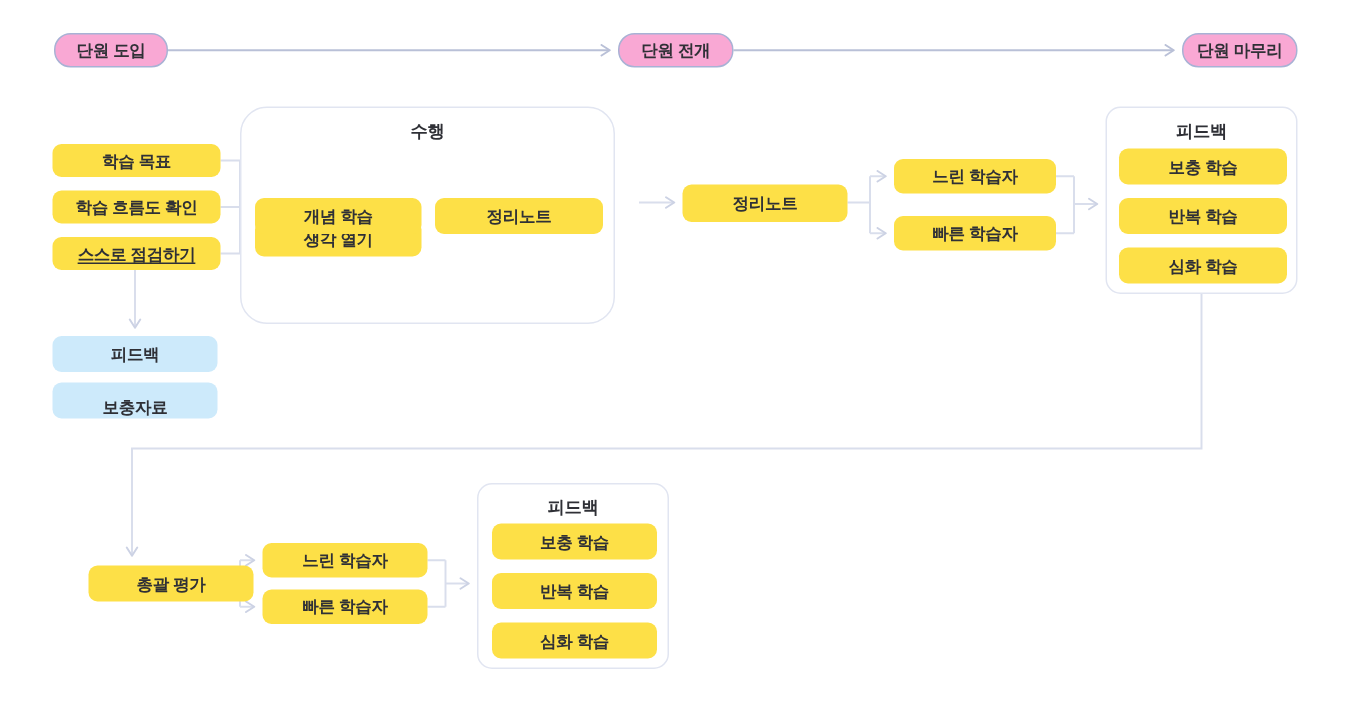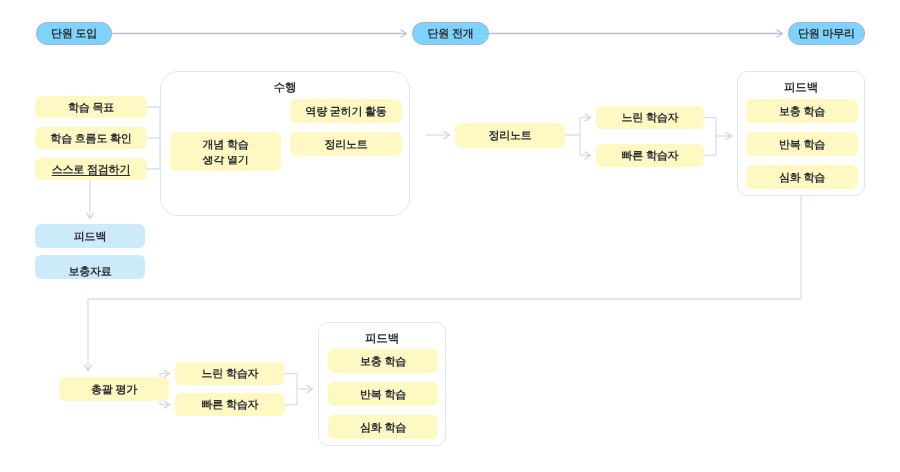--- a/index.html
+++ b/index.html
@@ -3,25 +3,25 @@
 <meta charset="utf-8">
 <style>
   html,body{margin:0;padding:0;background:#ffffff;}
   .canvas{
     position:relative;width:900px;height:472px;background:#ffffff;overflow:hidden;
     font-family:"Liberation Sans", sans-serif;color:#2f3036;
   }
   .layer{position:absolute;left:0;top:0;width:900px;height:472px;pointer-events:none;}
   .abs{position:absolute;box-sizing:border-box;display:flex;align-items:center;justify-content:center;}
   .stage{
-    background:#7dd3fc;border:1.5px solid #a8b2d5;border-radius:11px;
+    background:#f9a8d4;border:1.5px solid #a8b2d5;border-radius:11px;
     font-size:11px;font-weight:700;letter-spacing:-0.2px;
   }
   .node{
-    background:#fef9c3;border-radius:6px;
+    background:#fde047;border-radius:6px;
     font-size:11px;font-weight:600;letter-spacing:-0.2px;
   }
   .node.link span{text-decoration:underline;text-underline-offset:2px;}
   .blue-node{
     background:#cdeafb;border-radius:6px;
     font-size:11px;font-weight:600;letter-spacing:-0.2px;
   }
   .container{
     background:#ffffff;border:1.5px solid #e1e5f1;border-radius:10px;
   }
@@ -85,23 +85,20 @@
   </div>
   <div class="abs node link" style="left:35px;top:158px;width:112px;height:22px;">
     <span>스스로 점검하기</span>
   </div>
 
   <div class="abs container" style="left:160px;top:71px;width:250px;height:145px;border-radius:18px;">
     <div class="container-title">수행</div>
     <div class="abs node" style="left:9px;top:27px;width:111px;height:24px;margin-top:48px;">
       <span>생각 열기</span>
     </div>
-    <div class="abs node" style="left:129px;top:27px;width:112px;height:24px;">
-      <span>역량 굳히기 활동</span>
-    </div>
     <div class="abs node" style="left:9px;top:60px;width:111px;height:24px;">
       <span>개념 학습</span>
     </div>
     <div class="abs node" style="left:129px;top:60px;width:112px;height:24px;">
       <span>정리노트</span>
     </div>
   </div>
 
   <div class="abs node" style="left:455px;top:123px;width:110px;height:25px;">
     <span>정리노트</span>

